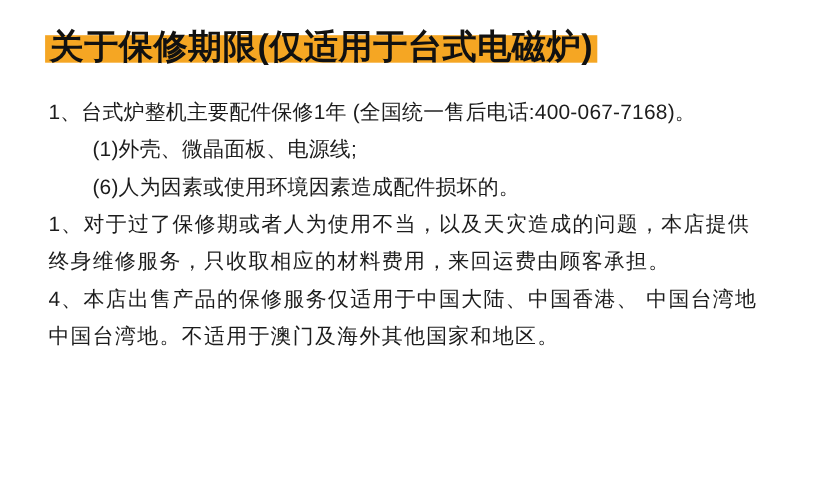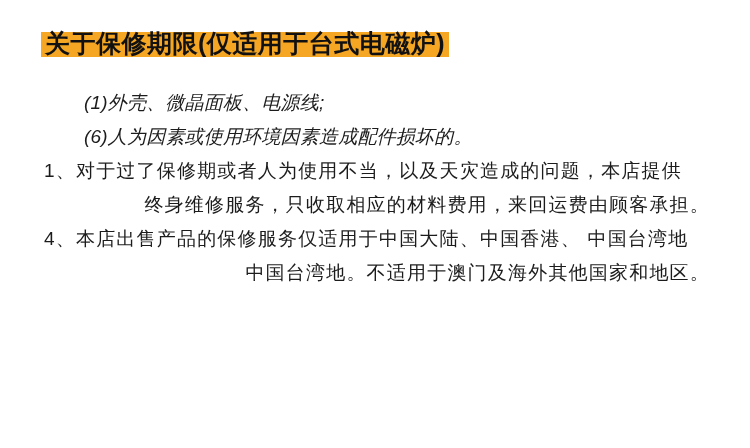--- a/index.html
+++ b/index.html
@@ -31,53 +31,54 @@
     left: -4px;
     right: -4px;
     top: 6px;
     bottom: 3px;
     background: #f5a623;
     z-index: 0;
   }
   .title-text {
     position: relative;
     z-index: 1;
-    font-size: 25px;
+    font-size: 31px;
     font-weight: bold;
     letter-spacing: 0.5px;
     line-height: 34px;
     color: #111111;
     white-space: nowrap;
   }
   .body-list {
     margin-top: 26px;
   }
   .line {
     font-size: 19px;
     line-height: 34px;
     color: #1c1c1c;
     white-space: nowrap;
     letter-spacing: 0.2px;
   }
   .line.indent-0 { padding-left: 4px; }
-  .line.indent-1 { padding-left: 44px; font-style: italic; }
-  .line.cont { padding-left: 4px; text-align: right; }
+  .line.indent-1 { padding-left: 44px; }
+  .line.cont { padding-left: 4px; }
   .line.wide { letter-spacing: 1.2px; }
 </style>
 </head>
 <body>
 
 <div class="page">
 
   <div class="title-wrap">
     <span class="title-highlight"></span>
     <span class="title-text">关于保修期限(仅适用于台式电磁炉)</span>
   </div>
 
   <div class="body-list">
+    <div class="line indent-0">1、台式炉整机主要配件保修1年 (全国统一售后电话:400-067-7168)。</div>
     <div class="line indent-1">(1)外壳、微晶面板、电源线;</div>
     <div class="line indent-1">(6)人为因素或使用环境因素造成配件损坏的。</div>
     <div class="line indent-0 wide">1、对于过了保修期或者人为使用不当，以及天灾造成的问题，本店提供</div>
     <div class="line cont wide">终身维修服务，只收取相应的材料费用，来回运费由顾客承担。</div>
     <div class="line indent-0 wide">4、本店出售产品的保修服务仅适用于中国大陆、中国香港、 中国台湾地</div>
     <div class="line cont wide">中国台湾地。不适用于澳门及海外其他国家和地区。</div>
   </div>
 
 </div>
 

